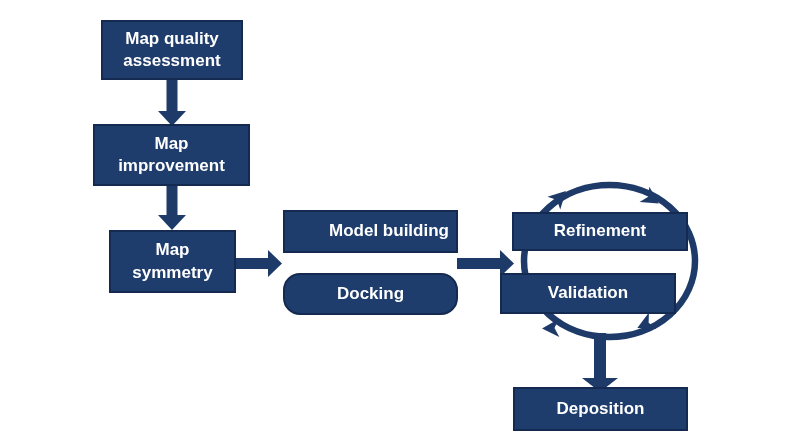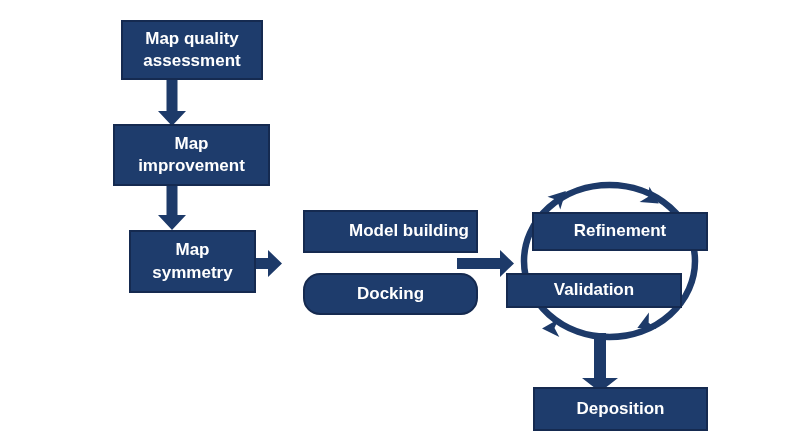--- a/index.html
+++ b/index.html
@@ -25,30 +25,29 @@
     box-sizing: border-box;
     color: #ffffff;
     display: flex;
     align-items: center;
     justify-content: center;
     text-align: center;
     font-size: 17px;
     font-weight: 700;
     line-height: 1.32;
     white-space: pre-line;
-    margin-left: 20px;
   }
   
   #node-map-quality      { left:101px; top:20px;  width:142px; height:60px; }
   #node-map-improvement  { left:93px;  top:124px; width:157px; height:62px; }
   #node-map-symmetry     { left:109px; top:230px; width:127px; height:63px; }
   #node-model-building   { left:283px; top:210px; width:175px; height:43px;padding-left:37px; }
   #node-docking          { left:283px; top:273px; width:175px; height:42px;border-radius:17px; }
   #node-refinement       { left:512px; top:212px; width:176px; height:39px; }
-  #node-validation       { left:486px; top:273px; width:176px; height:35px; }
+  #node-validation       { left:500px; top:273px; width:176px; height:41px; }
   #node-deposition       { left:513px; top:387px; width:175px; height:44px; }
 </style>
 </head>
 <body>
 
 <div id="canvas">
 
   <svg id="connector-layer" viewBox="0 0 800 443" xmlns="http://www.w3.org/2000/svg">
 
     <ellipse cx="609.5" cy="261" rx="85.5" ry="76" fill="none" stroke="#1d3a69" stroke-width="6.5"></ellipse>

